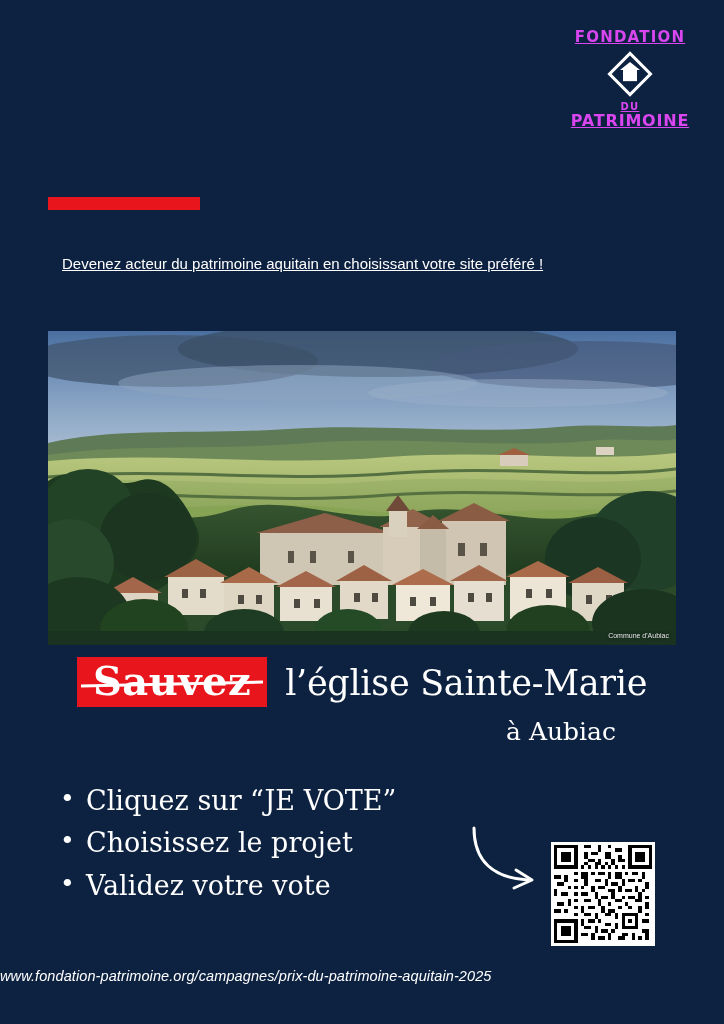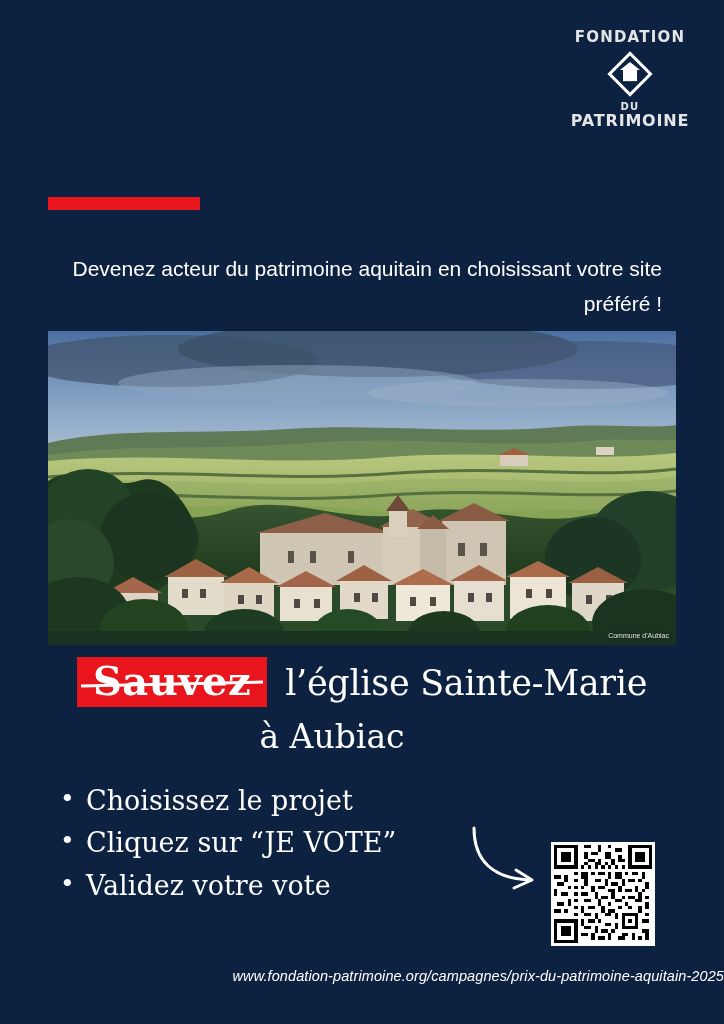--- a/index.html
+++ b/index.html
@@ -18,21 +18,22 @@
     color: #ffffff;
   }
 
   
   .logo {
     position: absolute;
     top: 30px;
     right: 34px;
     width: 120px;
     text-align: center;
-    color: #e5e5e5;
+    color: #d946ef;
+    text-decoration: underline;
   }
   .logo-top {
     font-family: "DejaVu Sans", sans-serif;
     font-size: 15px;
     font-weight: bold;
     letter-spacing: 1.2px;
     line-height: 1;
   }
   .logo-mark {
     margin: 7px auto 5px auto;
@@ -106,25 +107,26 @@
     height: 13px;
     background: #e8161c;
   }
 
   
   .subtitle {
     position: absolute;
     left: 62px;
     top: 252px;
     width: 600px;
-    text-align: right;
+    text-align: left;
     font-family: "Liberation Sans", sans-serif;
-    font-size: 21px;
+    font-size: 15px;
     line-height: 1.65;
     color: #ffffff;
+    text-decoration: underline;
   }
 
   
   .photo {
     position: absolute;
     left: 48px;
     top: 331px;
     width: 628px;
     height: 314px;
     overflow: hidden;
@@ -181,23 +183,23 @@
   .church {
     font-family: "DejaVu Serif", serif;
     font-size: 35px;
     color: #ffffff;
     line-height: 1;
     letter-spacing: -0.3px;
   }
   .place {
     margin-top: 10px;
     font-family: "DejaVu Serif", serif;
-    font-size: 33px;
-    color: #ffffff;
-    text-align: center;
+    font-size: 25px;
+    color: #ffffff;
+    text-align: right;
     padding-right: 60px;
   }
 
   
   .steps {
     position: absolute;
     left: 58px;
     top: 780px;
     list-style: none;
   }
@@ -235,21 +237,21 @@
     padding: 3px;
   }
   .qr svg { display: block; width: 98px; height: 98px; }
 
   
   .footer {
     position: absolute;
     left: 0;
     top: 968px;
     width: 724px;
-    text-align: right;
+    text-align: left;
     font-family: "Liberation Sans", sans-serif;
     font-style: italic;
     font-size: 14.5px;
     color: #ffffff;
     letter-spacing: 0.1px;
   }
 </style>
 </head>
 <body>
 
@@ -399,22 +401,22 @@
       <span class="sauvez-wrap">
         <span class="word">Sauvez</span>
         <span class="strike"></span>
       </span>
       <span class="church">l’église Sainte-Marie</span>
     </div>
     <div class="place">à Aubiac</div>
   </div>
 
   <ul class="steps">
+    <li>Cliquez sur “JE VOTE”</li>
     <li>Choisissez le projet</li>
-    <li>Cliquez sur “JE VOTE”</li>
     <li>Validez votre vote</li>
   </ul>
 
   <div class="arrow">
     <svg viewBox="0 0 92 72" width="92" height="72">
       <path d="M8,6 C8,38 26,56 62,58" stroke="#ffffff" stroke-width="3" fill="none" stroke-linecap="round"></path>
       <path d="M50,48 L66,58 L48,66" stroke="#ffffff" stroke-width="3" fill="none" stroke-linecap="round" stroke-linejoin="round"></path>
     </svg>
   </div>
 

